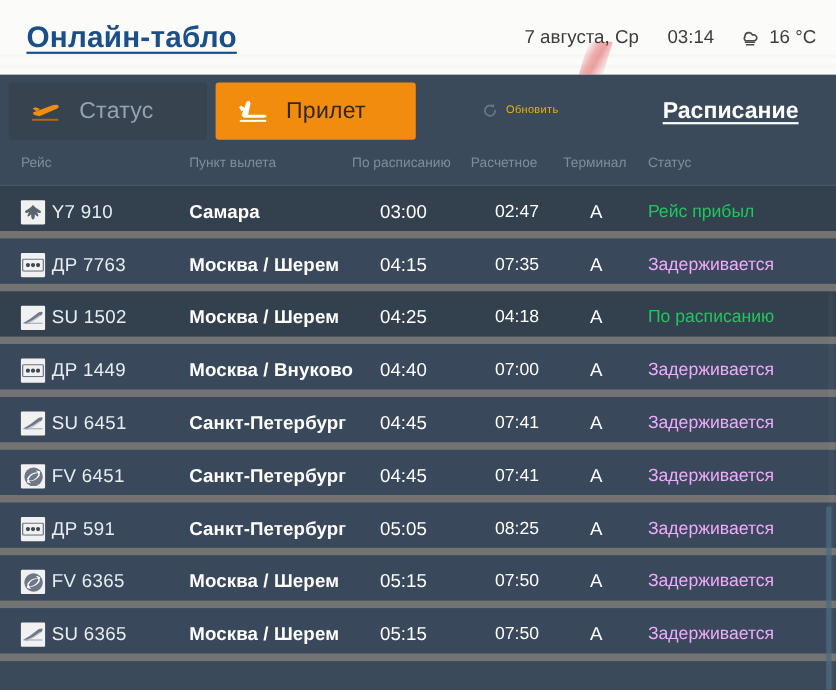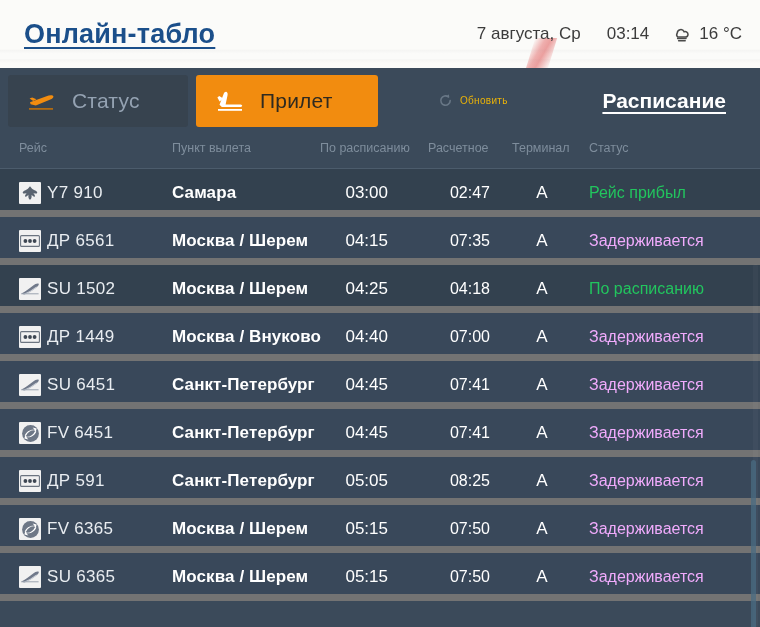--- a/index.html
+++ b/index.html
@@ -280,21 +280,21 @@
         <div class="cell c-logo">
           <div class="logo-box">
             <svg width="20" height="12" viewBox="0 0 20 12">
               <rect x="0.6" y="0.6" width="18.8" height="10.8" rx="1" fill="none" stroke="#6b7480" stroke-width="1.1"></rect>
               <circle cx="5.4" cy="6" r="1.9" fill="#3e4753"></circle>
               <circle cx="10" cy="6" r="1.9" fill="#3e4753"></circle>
               <circle cx="14.6" cy="6" r="1.9" fill="#3e4753"></circle>
             </svg>
           </div>
         </div>
-        <div class="cell c-flight">ДР 6561</div>
+        <div class="cell c-flight">ДР 7763</div>
         <div class="cell c-origin">Москва / Шерем</div>
         <div class="cell c-sched">04:15</div>
         <div class="cell c-est">07:35</div>
         <div class="cell c-term">А</div>
         <div class="cell c-status delayed">Задерживается</div>
       </div>
       <div class="row alt">
         <div class="cell c-logo">
           <div class="logo-box">
             <svg width="20" height="14" viewBox="0 0 20 14">

